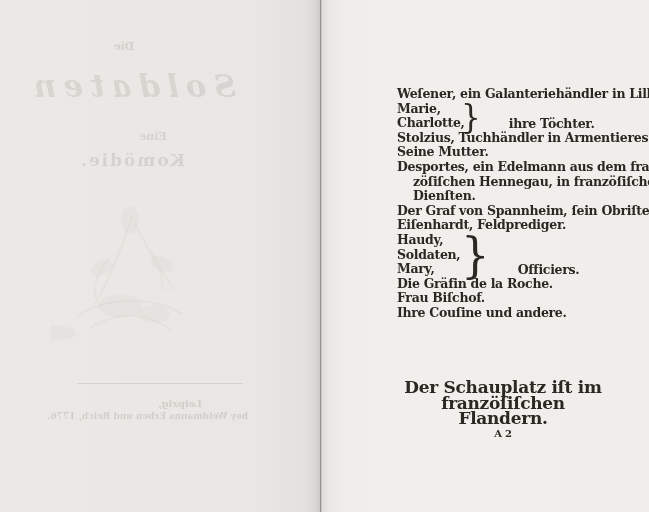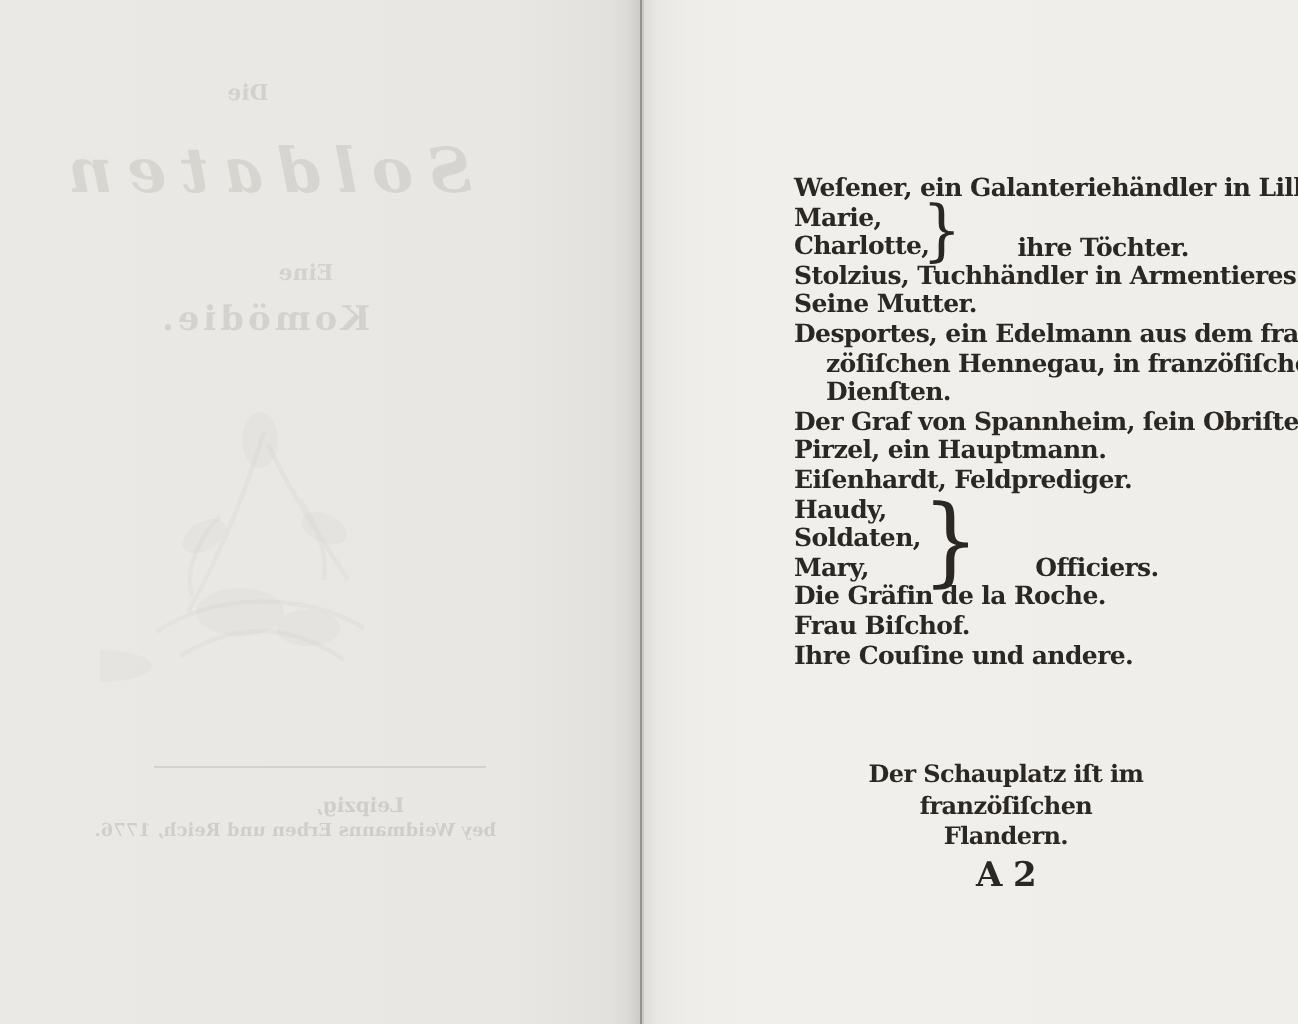--- a/index.html
+++ b/index.html
@@ -65,25 +65,25 @@
   .indented  { padding-left:16px; }
   .cast-group { display:flex; align-items:flex-end; }
   .group-names { width:64px; }
   .brace { font-weight:400; line-height:0.9; color:#2b2722; letter-spacing:0;
            font-family:"DejaVu Serif", serif; transform:scaleY(1.08); }
   .brace-2 { font-size:31px; }
   .brace-3 { font-size:45px; }
   .group-label { margin-left:28px; font-size:12.5px; white-space:nowrap; }
   .scene-note {
     position:absolute; left:75px; top:380px; width:212px;
-    text-align:center; font-size:12px; line-height:15.5px;
+    text-align:center; font-size:17px; line-height:15.5px;
   }
   .signature {
     position:absolute; left:75px; top:428px; width:212px;
-    text-align:center; font-size:17px;
+    text-align:center; font-size:10px;
   }
 </style>
 </head>
 <body>
 
 <div class="spread">
 
   <div class="page-left">
     <div class="ghost ghost-die">Die</div>
     <div class="ghost ghost-soldaten">Soldaten</div>
@@ -136,21 +136,20 @@
       <div class="cast-line">Stolzius, Tuchhändler in Armentieres.</div>
       <div class="cast-line">Seine Mutter.</div>
 
       <div>
         <div class="cast-line">Desportes, ein Edelmann aus dem fran-</div>
         <div class="cast-line indented">zöſiſchen Hennegau, in franzöſiſchen</div>
         <div class="cast-line indented">Dienſten.</div>
       </div>
 
       <div class="cast-line">Der Graf von Spannheim, ſein Obriſter.</div>
-      <div class="cast-line">Pirzel, ein Hauptmann.</div>
       <div class="cast-line">Eiſenhardt, Feldprediger.</div>
 
       <div class="cast-group">
         <div class="group-names">
           <div class="cast-line">Haudy,</div>
           <div class="cast-line">Soldaten,</div>
           <div class="cast-line">Mary,</div>
         </div>
         <span class="brace brace-3">}</span>
         <span class="group-label">Officiers.</span>

